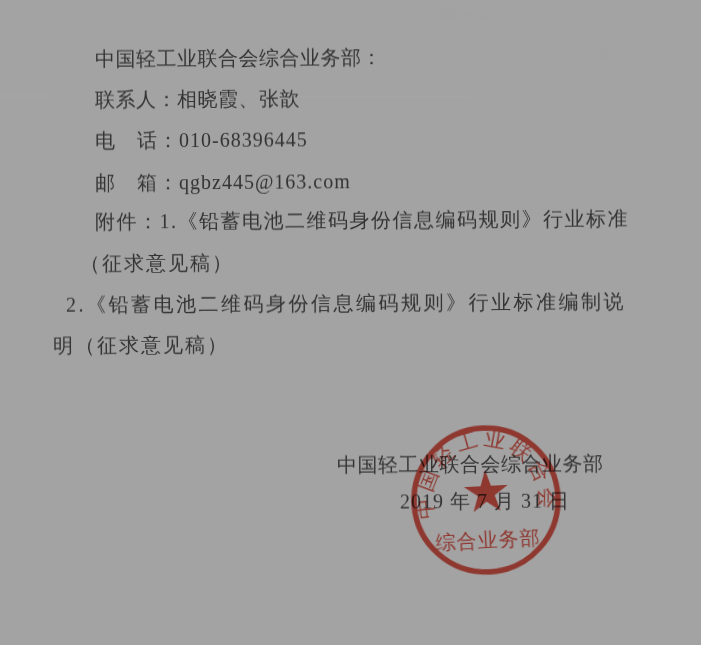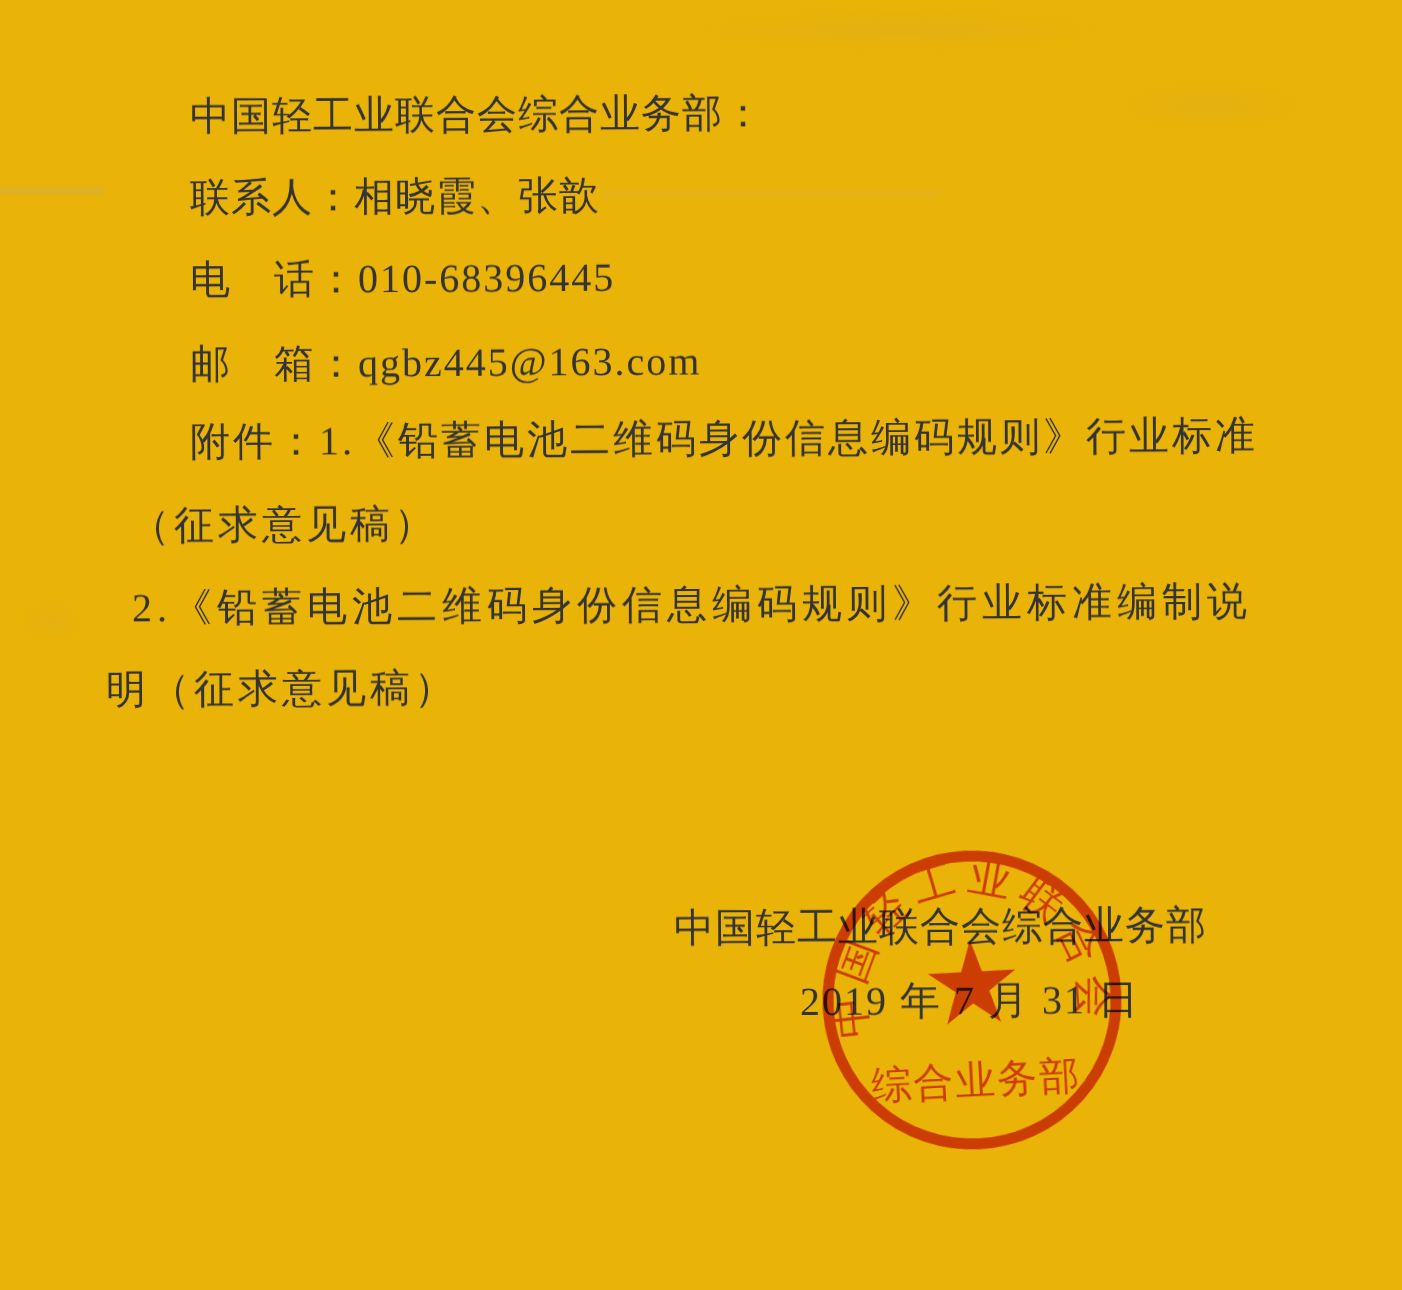--- a/index.html
+++ b/index.html
@@ -4,40 +4,40 @@
 <style>
   html, body {
     margin: 0;
     padding: 0;
     background: #e8e8e8;
   }
   .page {
     position: relative;
     width: 701px;
     height: 645px;
-    background: #eab308;
+    background: #a3a3a3;
     overflow: hidden;
     font-family: "Liberation Serif", "DejaVu Serif", serif;
   }
   .doc-line {
     position: absolute;
     font-size: 20px;
     line-height: 24px;
     color: #333333;
     white-space: nowrap;
     letter-spacing: 0.5px;
     transform: rotate(-0.35deg);
     filter: blur(0.2px);
   }
   .l-recipient { left: 95px;  top: 46px;  }
   .l-contact   { left: 95px;  top: 87px;  }
   .l-phone     { left: 95px;  top: 128px; letter-spacing: 1px; }
   .l-email     { left: 95px;  top: 170px; letter-spacing: 1px; }
   .l-att1      { left: 95px;  top: 208px; letter-spacing: 1.5px; }
-  .l-att1c     { left: 65px;  top: 251px; letter-spacing: 2px; }
+  .l-att1c     { left: 80px;  top: 251px; letter-spacing: 2px; }
   .l-att2      { left: 66px;  top: 291px; letter-spacing: 2.5px; }
   .l-att2c     { left: 53px;  top: 333px; letter-spacing: 2px; }
   .l-att3      { left: 77px;  top: 374px; letter-spacing: 1px; }
   .l-sig-org   { left: 337px; top: 452px; letter-spacing: 0.5px; }
   .l-sig-date  { left: 400px; top: 489px; letter-spacing: 1px; }
 
   .seal {
     position: absolute;
     left: 406px;
     top: 420px;

